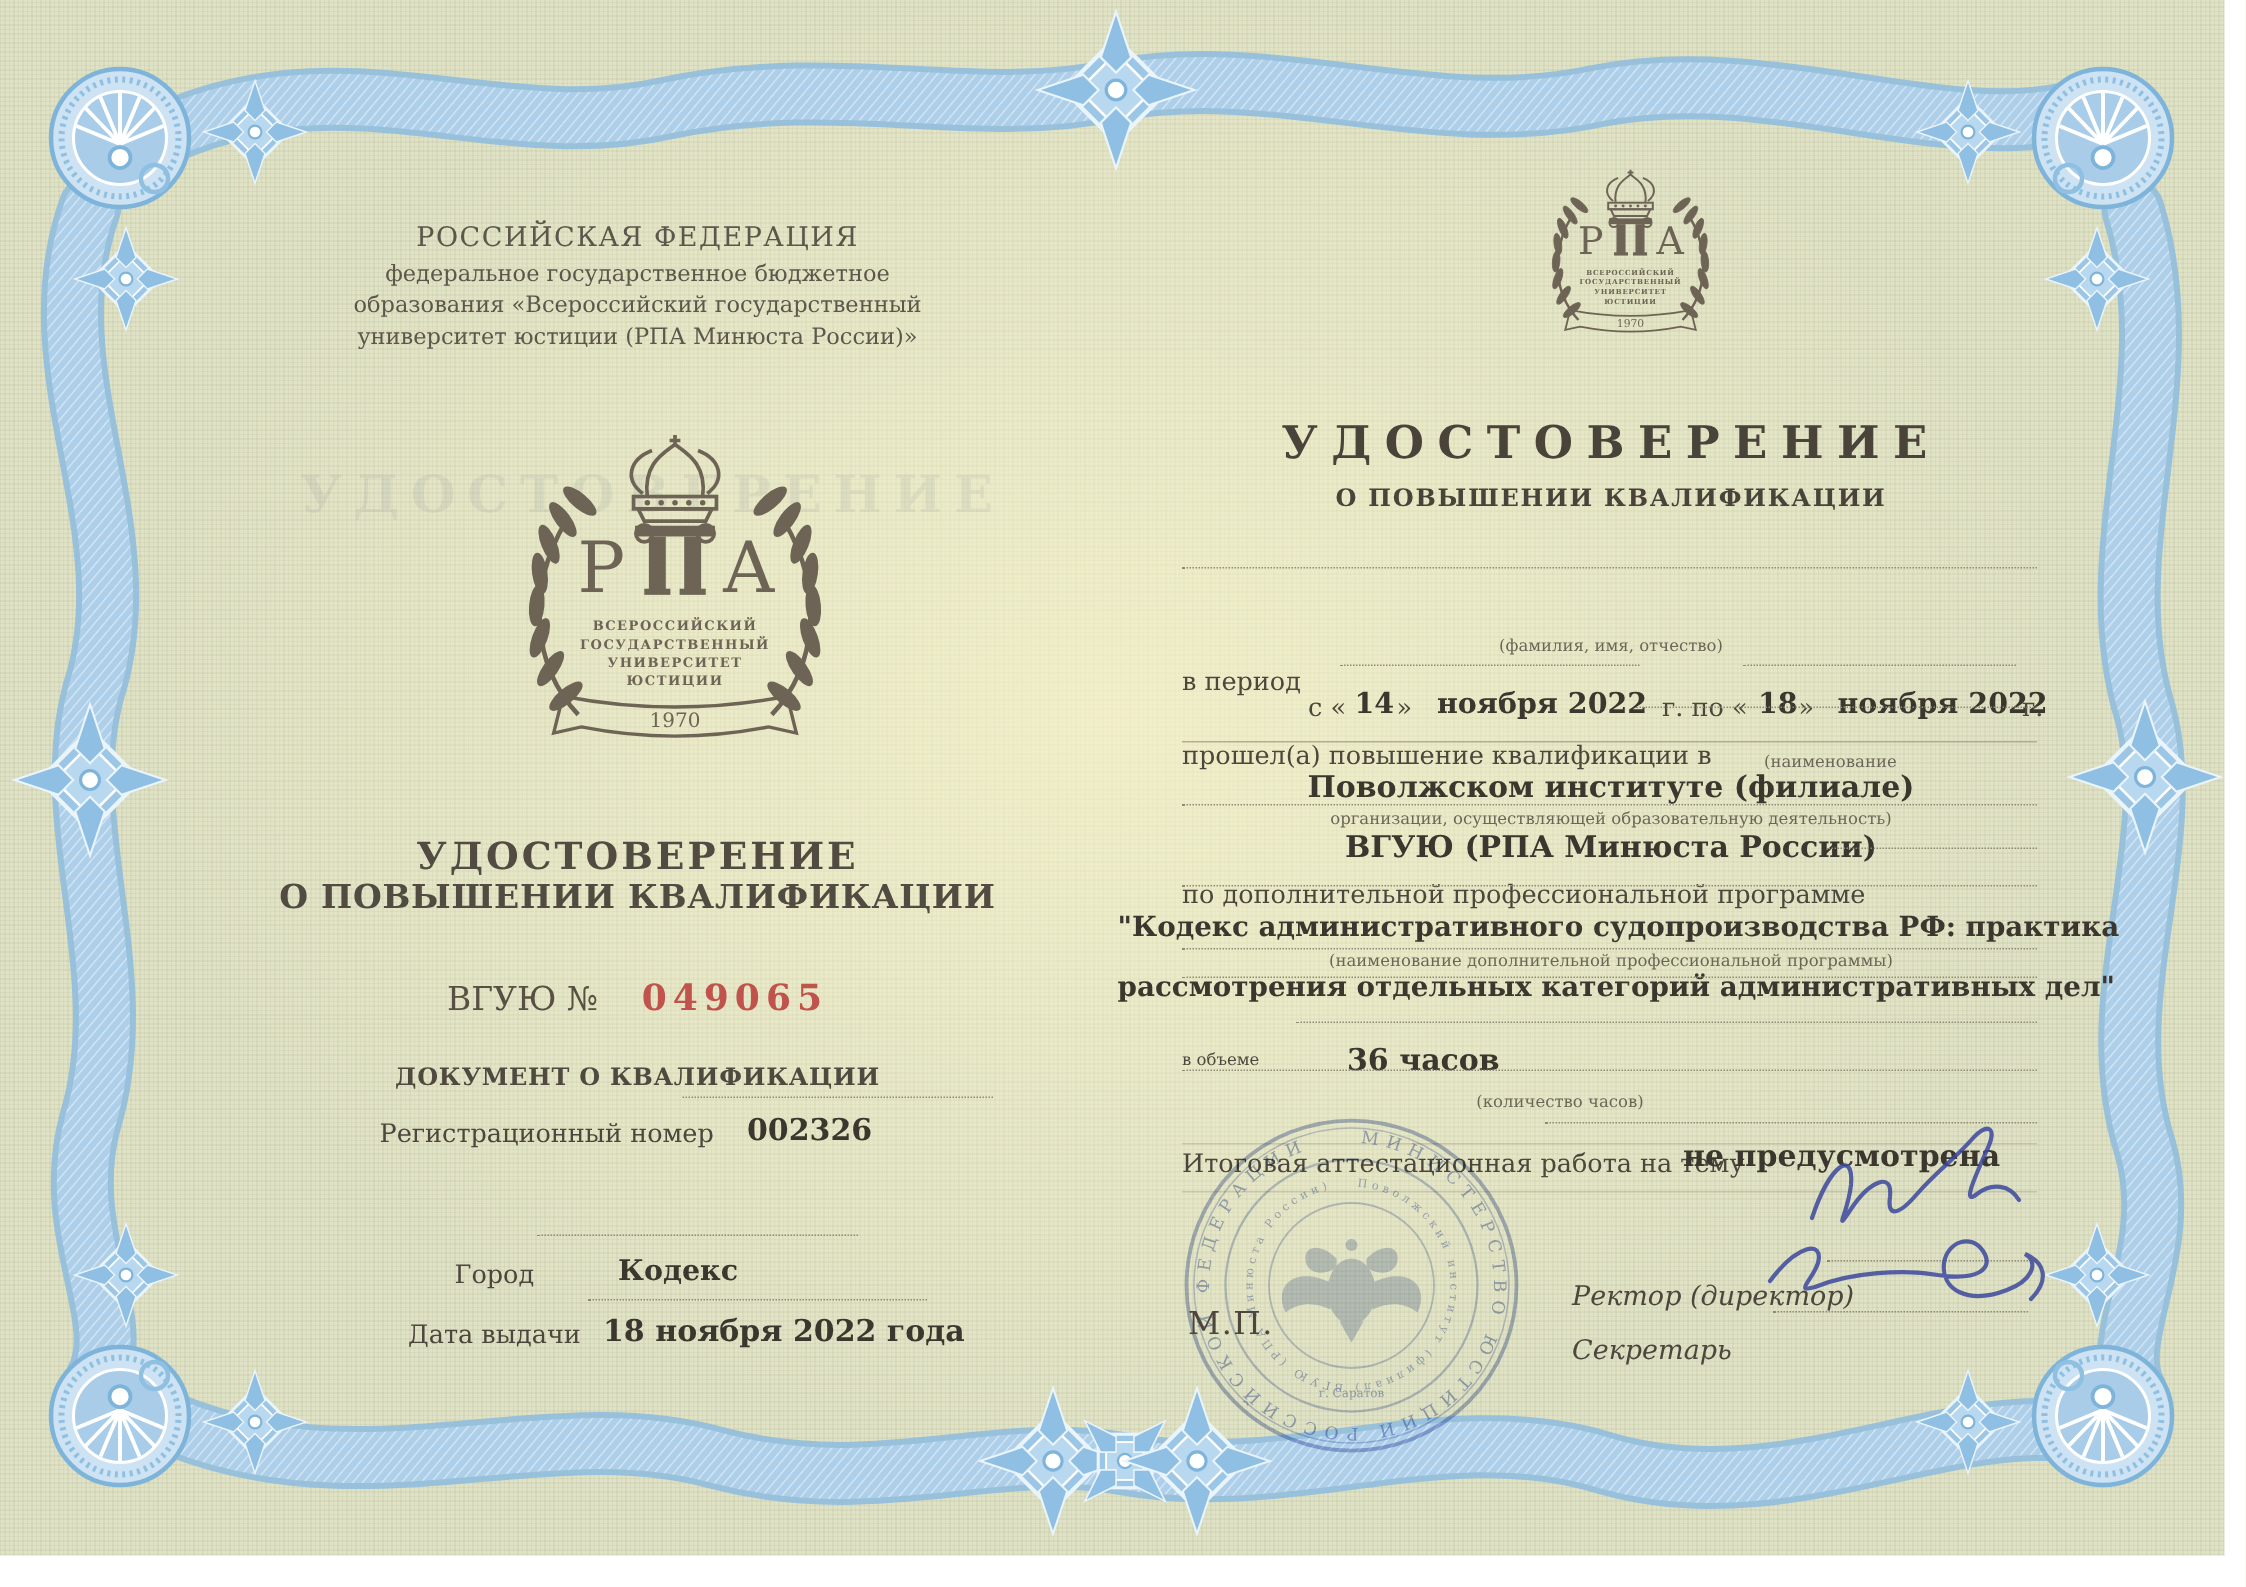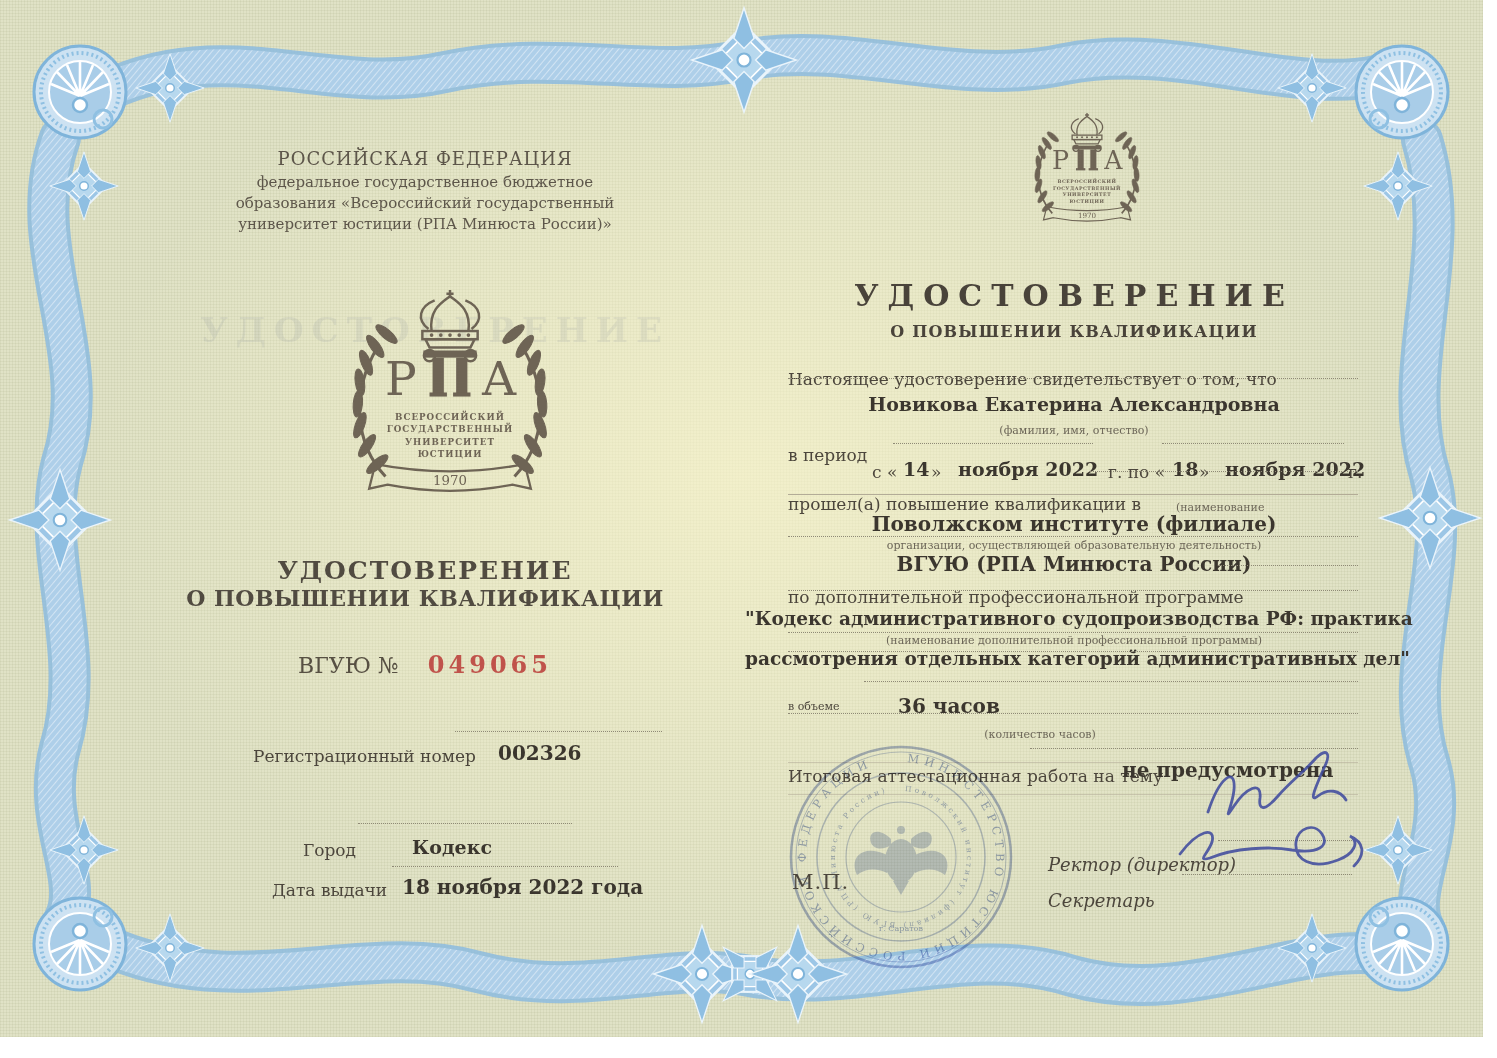--- a/index.html
+++ b/index.html
@@ -165,43 +165,42 @@
     <div class="t c" style="left:185px;top:514px;width:480px;color:#514b41;">
       <div class="b" style="font-size:25px;letter-spacing:2px;">УДОСТОВЕРЕНИЕ</div>
       <div class="b" style="font-size:22px;letter-spacing:0.5px;">О ПОВЫШЕНИИ КВАЛИФИКАЦИИ</div>
     </div>
 
     <div class="t" style="left:185px;top:608px;width:480px;text-align:center;">
       <span style="font-size:22px;color:#575043;">ВГУЮ №</span>
       <span class="b red" style="font-size:24px;letter-spacing:4px;margin-left:24px;">049065</span>
     </div>
 
+    <div class="t c b" style="left:185px;top:666px;width:480px;font-size:16px;letter-spacing:0.5px;color:#4f4940;">ДОКУМЕНТ О КВАЛИФИКАЦИИ</div>
 
     <div class="t" style="left:253px;top:704px;font-size:17px;">Регистрационный номер</div>
     <div class="t b" style="left:498px;top:699px;font-size:20px;color:#3b362e;">002326</div>
     <div class="rl" style="left:455px;top:731px;width:207px;"></div>
 
     <div class="t" style="left:303px;top:798px;font-size:17px;">Город</div>
     <div class="t b" style="left:412px;top:794px;font-size:19px;color:#3b362e;">Кодекс</div>
     <div class="rl" style="left:358px;top:823px;width:214px;"></div>
 
     <div class="t" style="left:272px;top:838px;font-size:17px;">Дата выдачи</div>
     <div class="t b" style="left:402px;top:833px;font-size:20px;color:#3b362e;">18 ноября 2022 года</div>
     <div class="rl" style="left:392px;top:866px;width:226px;"></div>
 
     <svg width="138" height="114" viewBox="0 0 250 207" style="position:absolute;left:1018px;top:112px;">
       <use href="#rpa-emblem"></use>
     </svg>
 
     <div class="t c b" style="left:760px;top:236px;width:628px;font-size:30px;letter-spacing:9px;color:#49433a;">УДОСТОВЕРЕНИЕ</div>
     <div class="t c b" style="left:760px;top:280px;width:628px;font-size:16px;letter-spacing:1.2px;color:#49433a;">О ПОВЫШЕНИИ КВАЛИФИКАЦИИ</div>
 
-    <div class="t" style="left:788px;top:327px;font-size:17px;">Настоящее удостоверение свидетельствует о том, что</div>
-
-    <div class="t c b" style="left:760px;top:351px;width:628px;font-size:19px;color:#3b362e;">Новикова Екатерина Александровна</div>
+
     <div class="rl" style="left:788px;top:378px;width:570px;"></div>
     <div class="t c sm" style="left:760px;top:382px;width:628px;">(фамилия, имя, отчество)</div>
 
     <div class="t" style="left:788px;top:403px;font-size:17px;">в период</div>
     <div class="t" style="left:872px;top:420px;font-size:17px;">с «</div>
     <div class="t b" style="left:903px;top:416px;font-size:19px;color:#3b362e;">14</div>
     <div class="t" style="left:931px;top:420px;font-size:17px;">»</div>
     <div class="t b" style="left:958px;top:416px;font-size:19px;color:#3b362e;">ноября  2022</div>
     <div class="t" style="left:1108px;top:420px;font-size:17px;">г. по «</div>
     <div class="t b" style="left:1172px;top:416px;font-size:19px;color:#3b362e;">18</div>

